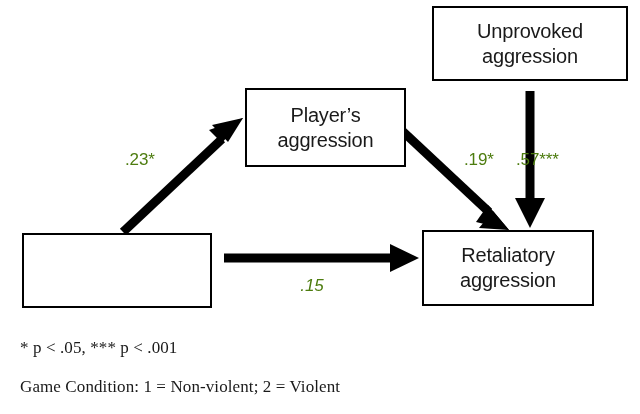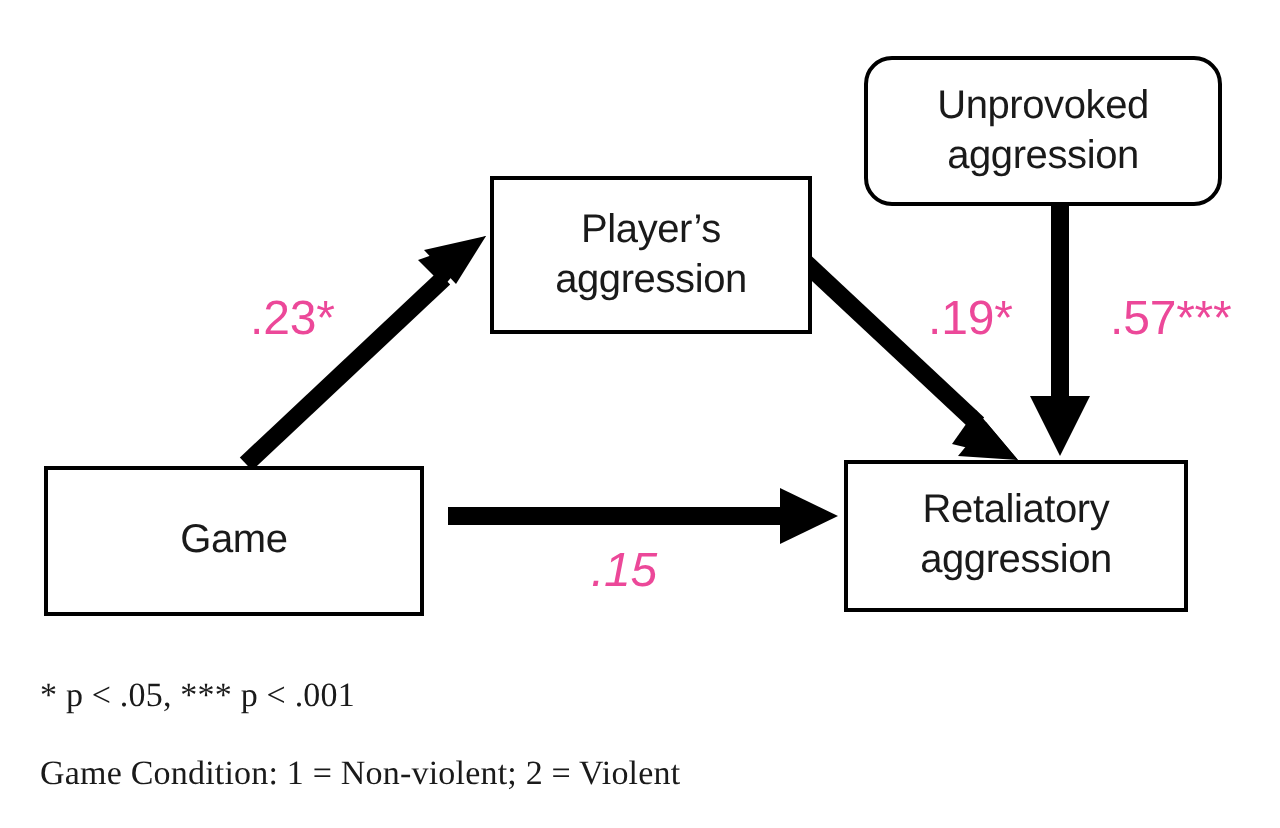--- a/index.html
+++ b/index.html
@@ -29,37 +29,37 @@
   }
   .node-line {
     font-family: "Liberation Sans", sans-serif;
     font-size: 20px;
     line-height: 25px;
     color: #1a1a1a;
     white-space: nowrap;
     letter-spacing: -0.2px;
   }
   #node-player       { left: 245px; top: 88px;  width: 161px; height: 79px; }
-  #node-unprovoked   { left: 432px; top: 28px;  width: 179px; height: 75px; border-radius: 14px; }
+  #node-unprovoked   { left: 432px; top: 6px;  width: 196px; height: 75px; }
   #node-game         { left: 22px;  top: 233px; width: 190px; height: 75px; }
   #node-retaliatory  { left: 422px; top: 230px; width: 172px; height: 76px; }
 
   .edge-label {
     position: absolute;
     font-family: "Liberation Sans", sans-serif;
-    font-size: 24px;
+    font-size: 17px;
     line-height: 21px;
-    color: #ec4899;
+    color: #4d7c0f;
     white-space: nowrap;
     z-index: 4;
     letter-spacing: -0.1px;
   }
   #label-a  { left: 125px; top: 149px; }
   #label-b  { left: 464px; top: 149px; }
-  #label-c  { left: 555px; top: 149px; text-align: center; }
+  #label-c  { left: 516px; top: 149px; text-align: center; }
   #label-cp { left: 284px; top: 275px; width: 56px; text-align: center; font-style: italic; }
   #label-cp .l2 { display: block; }
 
   #arrows {
     position: absolute;
     left: 0; top: 0;
     width: 640px; height: 414px;
     z-index: 2;
   }
 
@@ -109,21 +109,20 @@
     <span class="node-line">Player’s</span>
     <span class="node-line">aggression</span>
   </div>
 
   <div class="node-box" id="node-unprovoked">
     <span class="node-line">Unprovoked</span>
     <span class="node-line">aggression</span>
   </div>
 
   <div class="node-box" id="node-game">
-    <span class="node-line">Game</span>
   </div>
 
   <div class="node-box" id="node-retaliatory">
     <span class="node-line">Retaliatory</span>
     <span class="node-line">aggression</span>
   </div>
 
   <span class="edge-label" id="label-a">.23*</span>
 
   <span class="edge-label" id="label-b">.19*</span>

